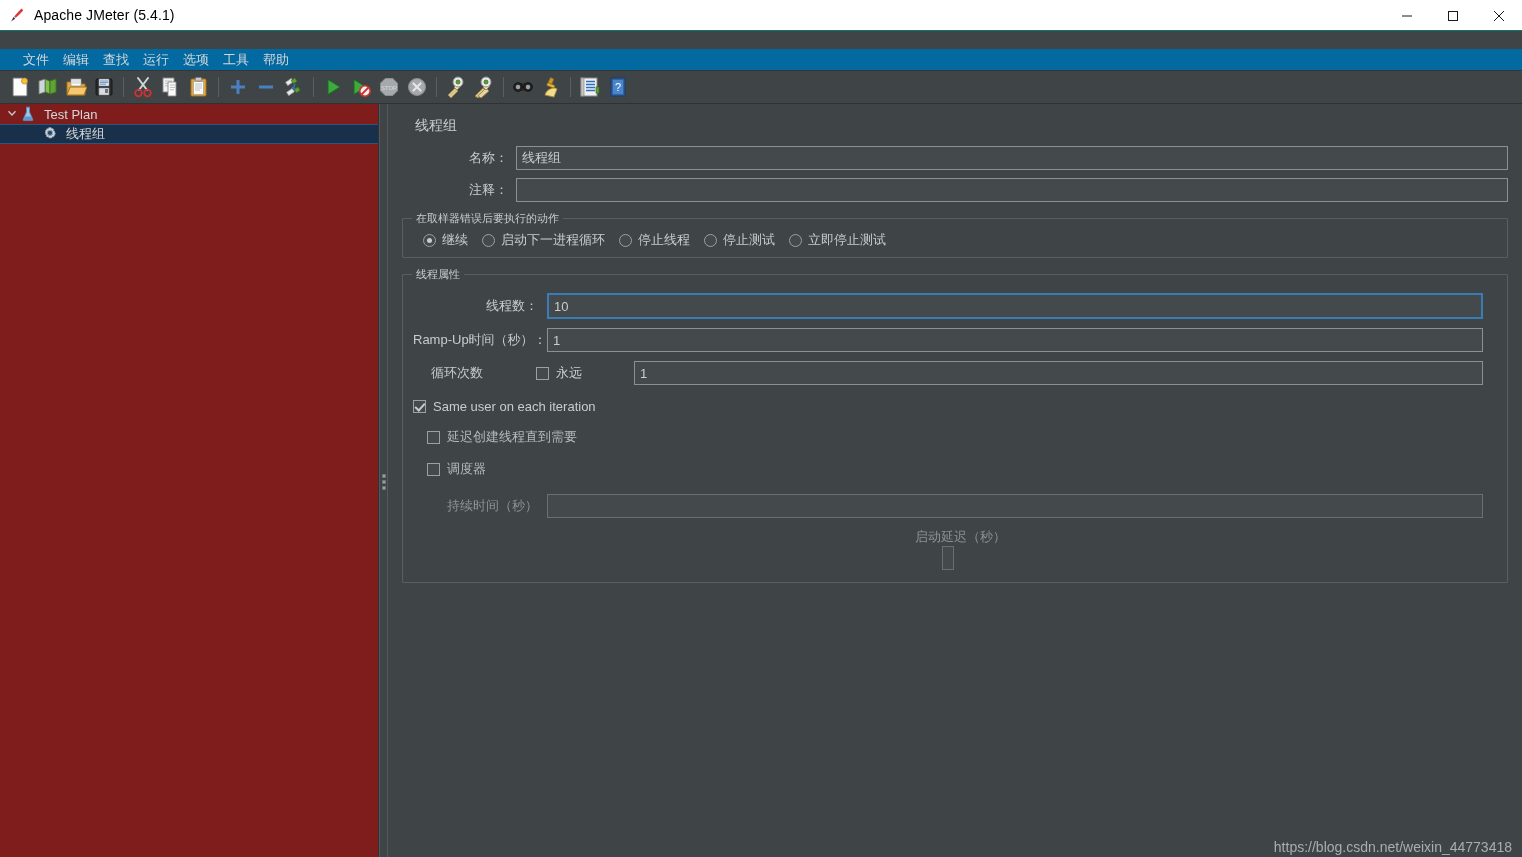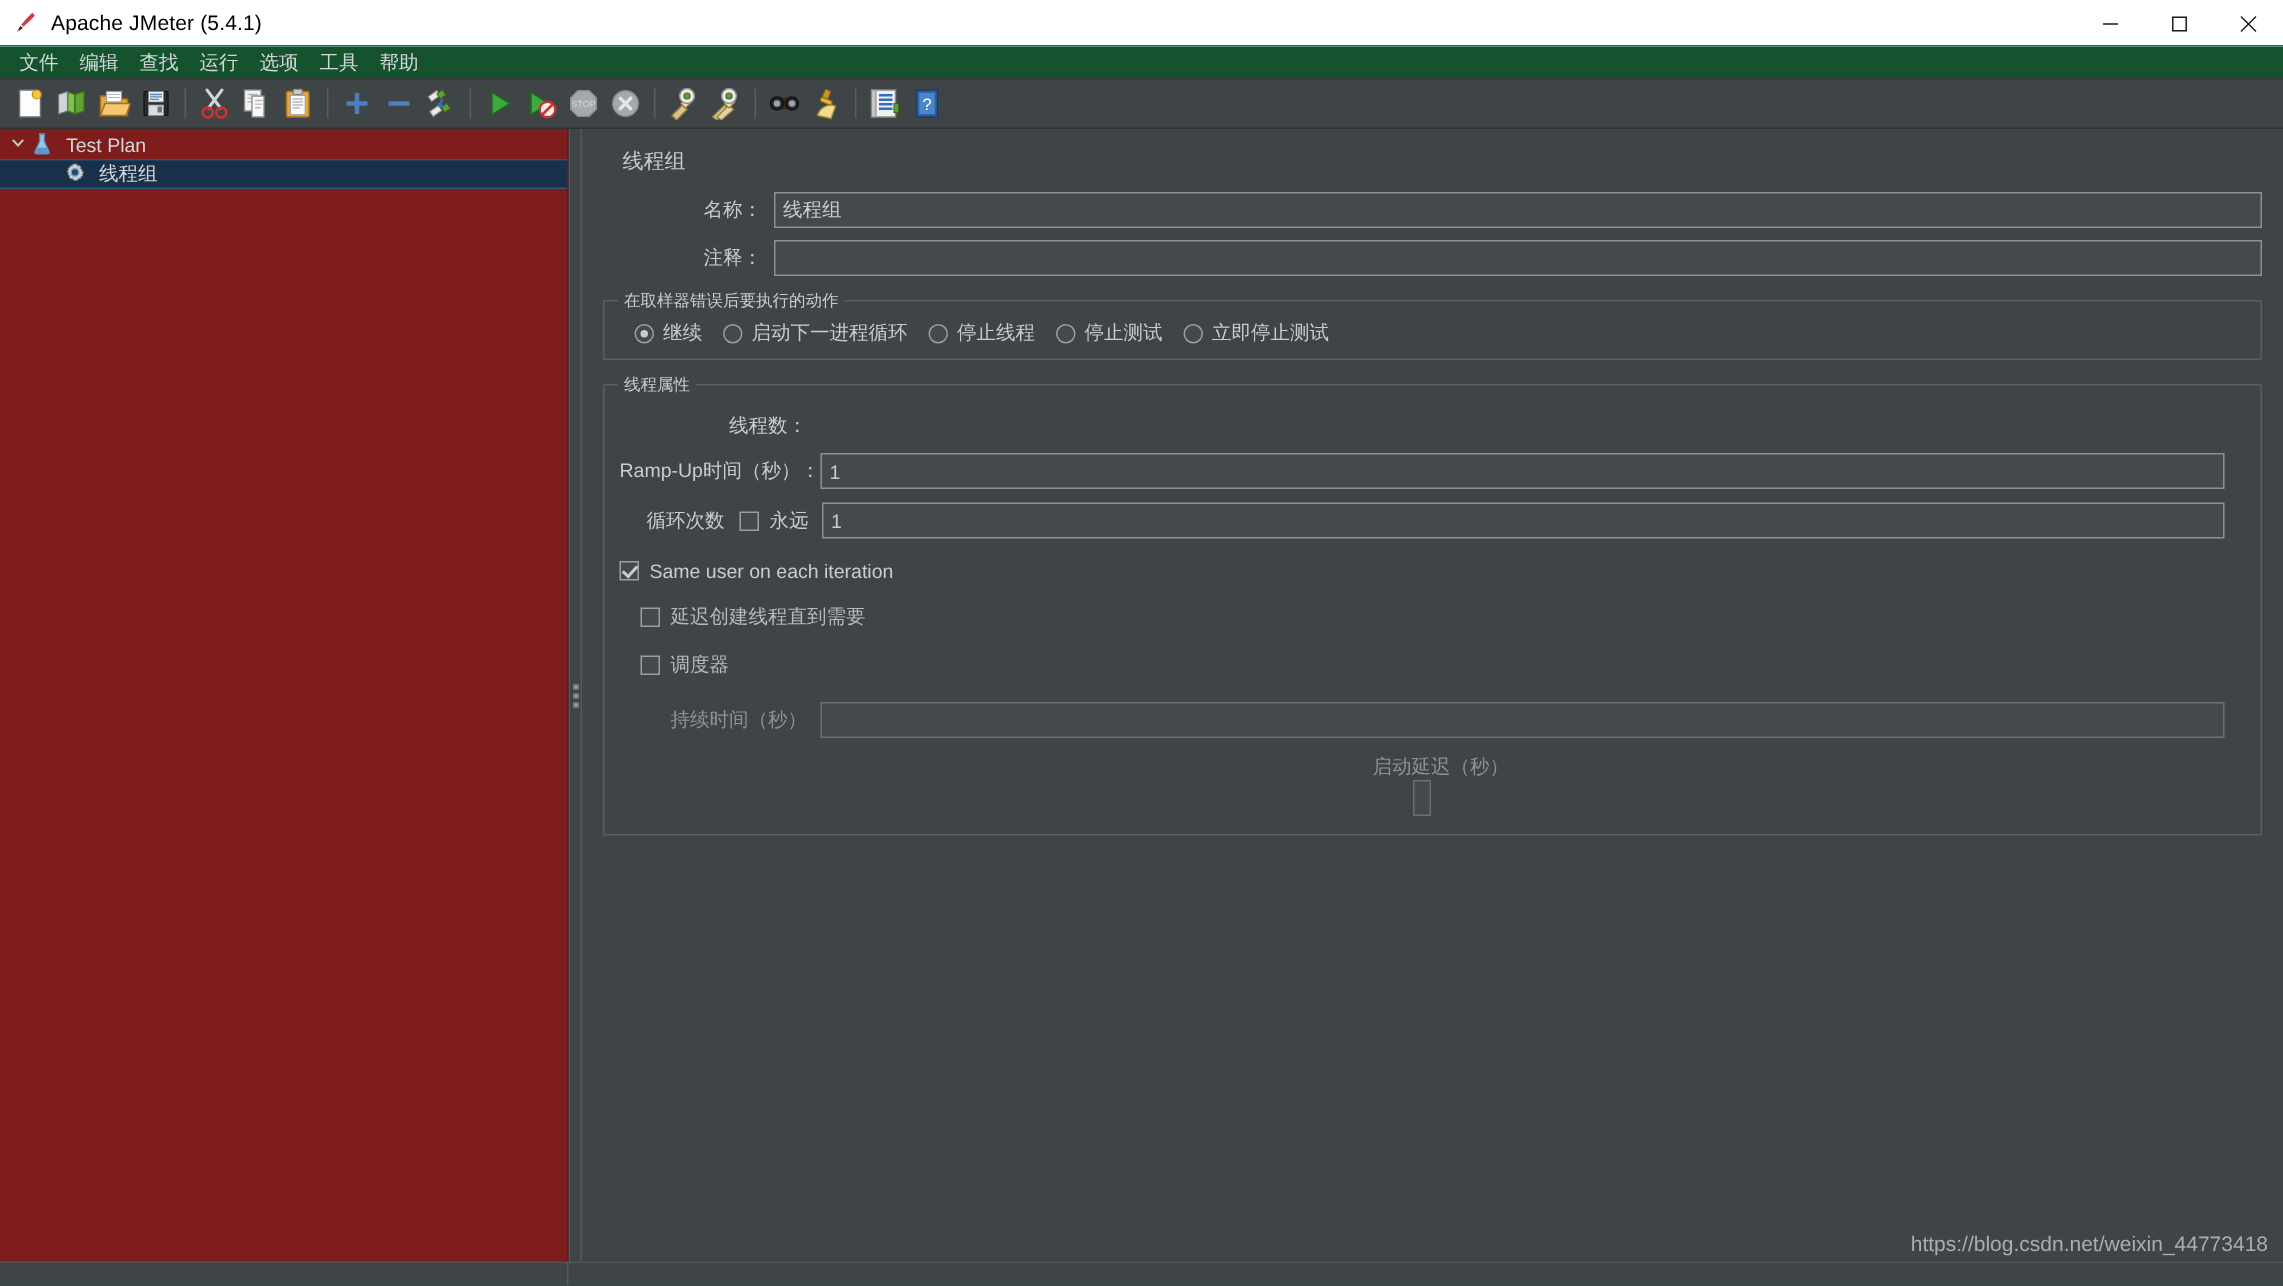--- a/index.html
+++ b/index.html
@@ -36,24 +36,25 @@
     height: 31px; display: flex; align-items: stretch;
   }
   .wincontrols .wbtn {
     width: 46px; display: flex; align-items: center; justify-content: center;
     color: #1a1a1a;
   }
 
   
   #menubar {
     height: 22px;
-    background: #14532d;
+    background: #0369a1;
     display: flex; align-items: center;
-    padding-left: 6px;
+    padding-left: 16px;
     border-bottom: 1px solid #33373a;
+    margin-top: 18px;
   }
   #menubar .menu-item {
     color: #d3d7d9;
     font-size: 13px;
     padding: 2px 7px;
     white-space: nowrap;
   }
 
   
   #toolbar {
@@ -558,28 +559,29 @@
         </div>
 
       </div>
     </div>
 
     <div class="group" style="margin-top:16px; padding:12px 10px 12px 10px;">
       <div class="group-title">线程属性</div>
 
       <div class="form-row" style="margin-top:6px;">
         <div class="lbl" style="width:125px; margin-right:9px;">线程数：</div>
+        <div class="tf focused">10</div>
       </div>
 
       <div class="form-row" style="margin-top:9px;">
         <div class="lbl" style="width:125px; margin-right:9px;">Ramp-Up时间（秒）：</div>
         <div class="tf">1</div>
       </div>
 
-      <div class="form-row" style="margin-top:9px;">
+      <div class="form-row" style="margin-top:9px;gap:43px;">
         <div class="lbl" style="width:70px; margin-right:10px;">循环次数</div>
         <div style="display:flex;align-items:center;width:45px;margin-right:10px;">
           <span class="cbx"></span>
           <span class="cbx-label">永远</span>
         </div>
         <div class="tf">1</div>
       </div>
 
       <div style="display:flex;align-items:center;margin-top:14px;">
         <span class="cbx checked"></span>

